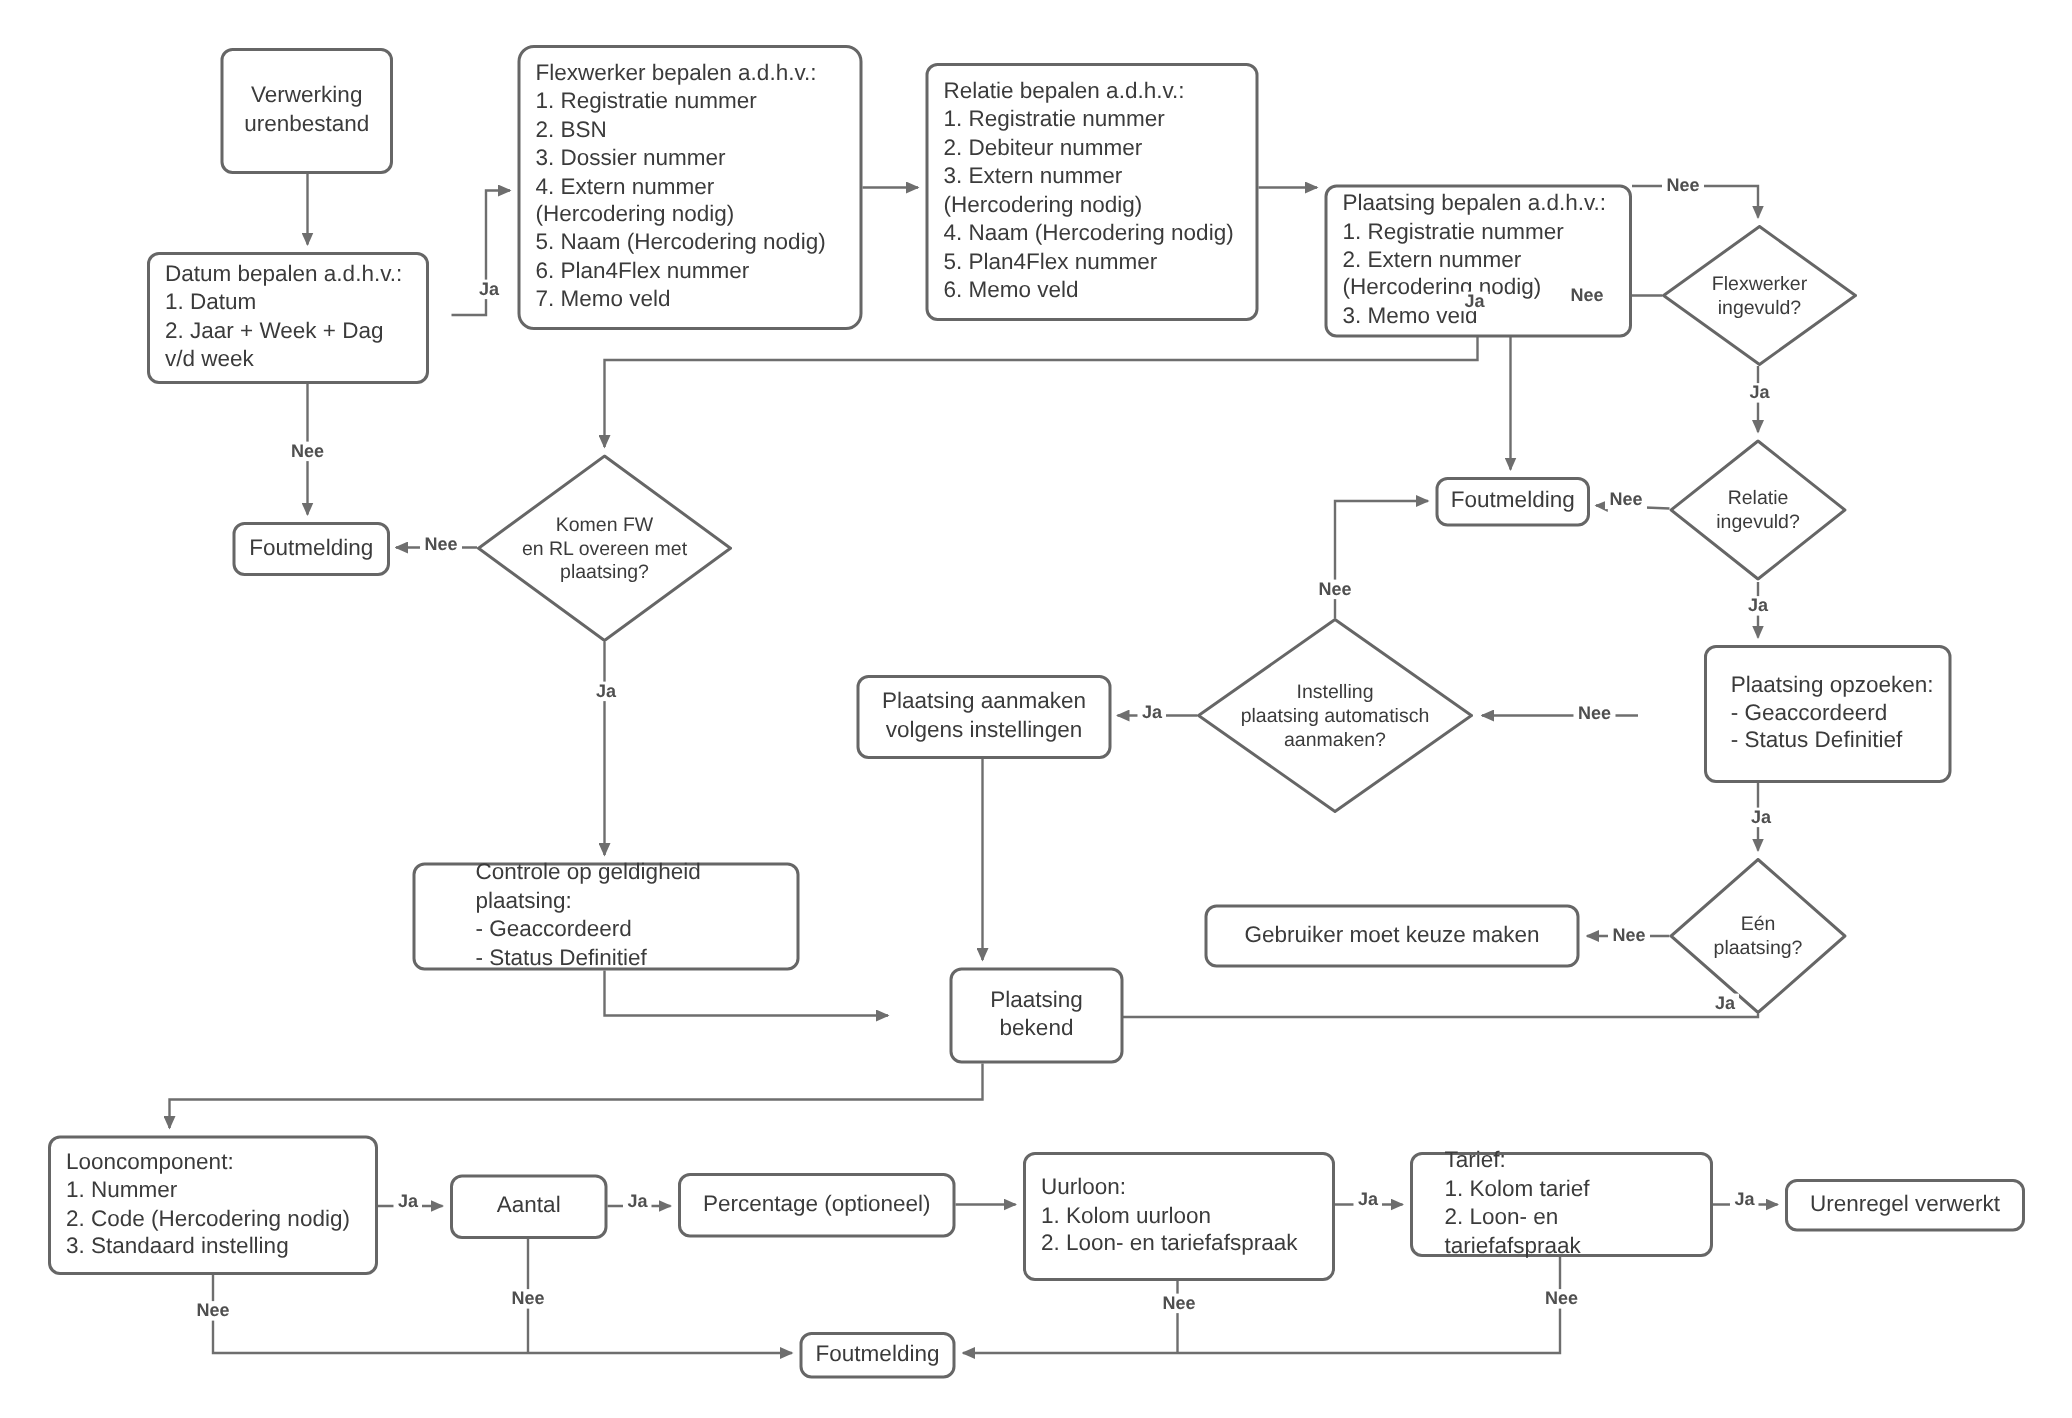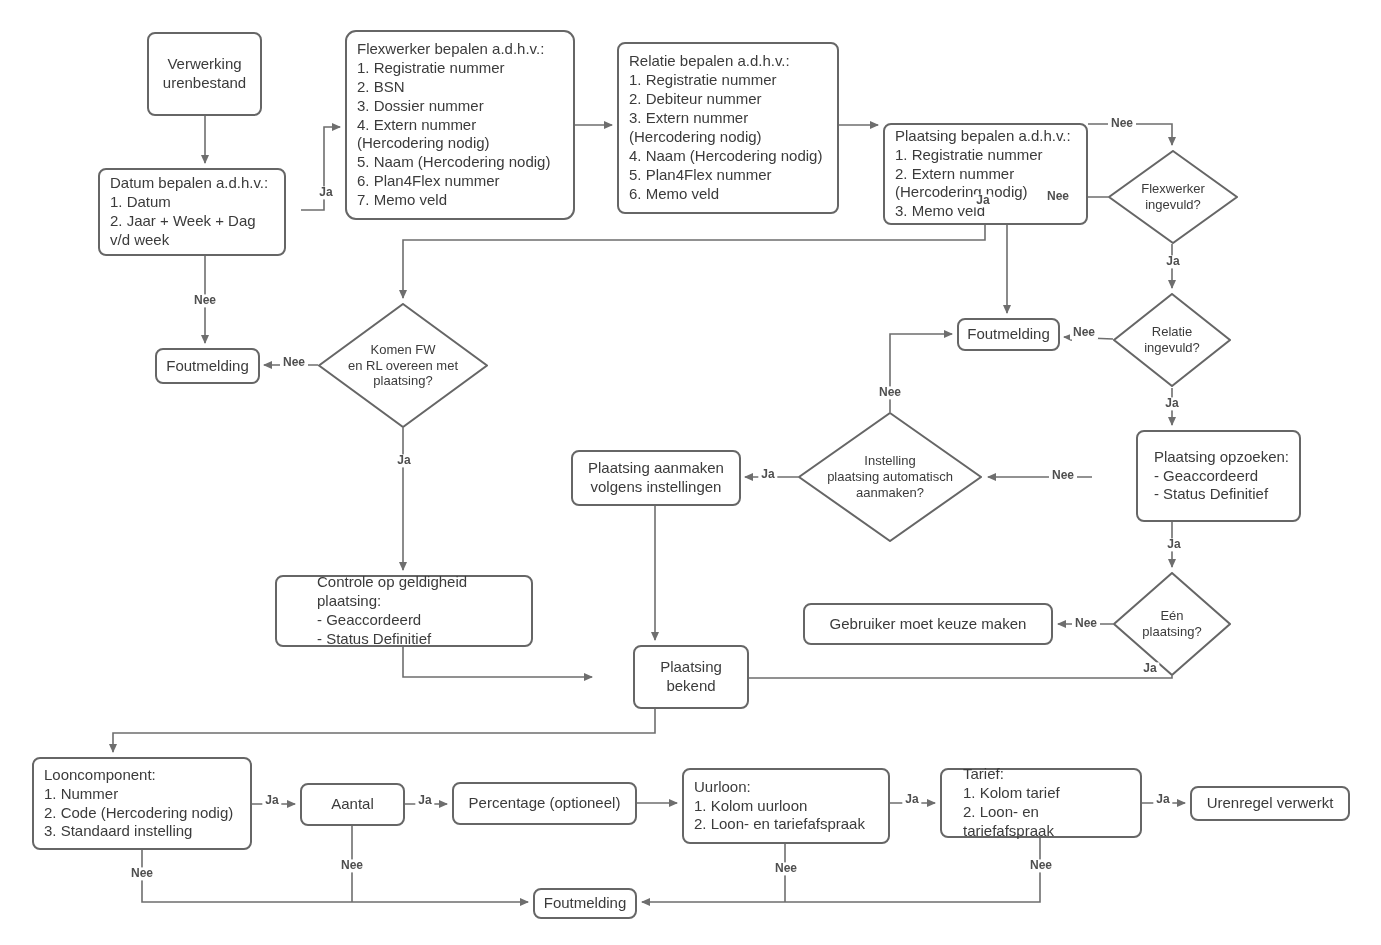--- a/index.html
+++ b/index.html
@@ -162,21 +162,21 @@
     </div>
 
   <div class="node center" style="left:300px;top:783px;width:105px;height:43px;">
     <span class="ntext">Aantal</span>
     </div>
 
   <div class="node center" style="left:452px;top:782px;width:185px;height:43px;">
     <span class="ntext">Percentage (optioneel)</span>
     </div>
 
-  <div class="node" style="left:682px;top:768px;width:208px;height:76px;">
+  <div class="node" style="left:682px;top:768px;width:208px;height:86px;">
     <span class="ntext">Uurloon:
 1. Kolom uurloon
 2. Loon- en tariefafspraak</span>
     </div>
 
   <div class="node" style="left:940px;top:768px;width:202px;height:70px;padding-left:21px;">
     <span class="ntext">Tarief:
 1. Kolom tarief
 2. Loon- en tariefafspraak</span>
     </div>

